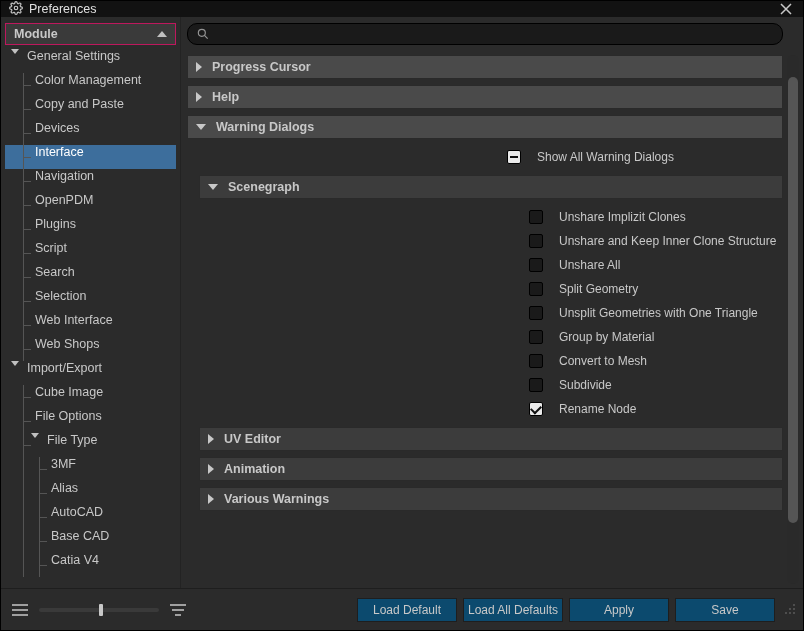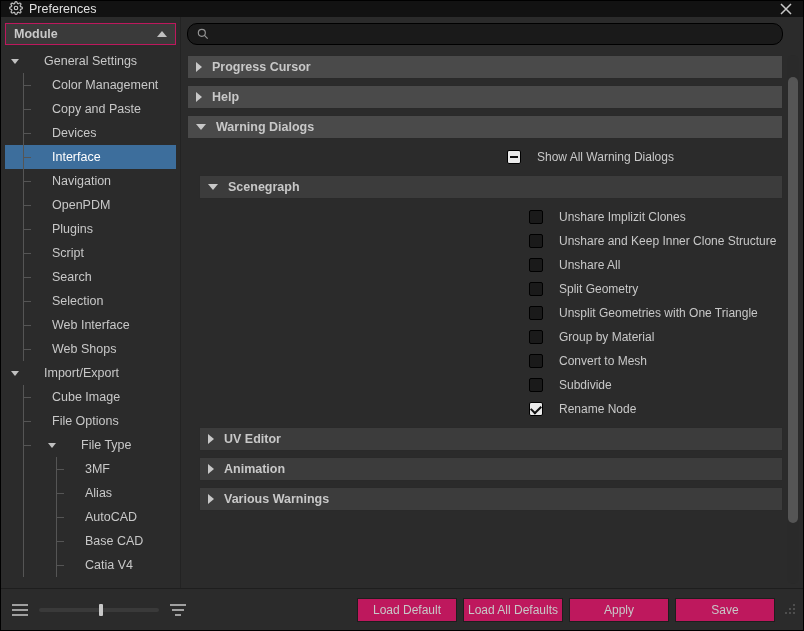--- a/index.html
+++ b/index.html
@@ -53,22 +53,22 @@
     background: #3a3a3a; border:1px solid #be185d;
     padding:3px 8px; display:flex; align-items:center;
     font-weight:600; font-size:12.5px;
   }
   .sidebar-header .sp { flex:1; }
   .tri-up { display:inline-block; width:0; height:0; border-left:5px solid transparent; border-right:5px solid transparent; border-bottom:6px solid #c0c0c0;}
   .tree {
     flex:1; overflow:hidden; margin-top:4px;
   }
   .tree-row {
-    display:flex; align-items:center; height:24px;
-    padding-left:4px; cursor:pointer; white-space:nowrap;gap:17px;
+    display:flex; align-items:flex-start; height:24px;
+    padding-left:4px; cursor:pointer; white-space:nowrap;
   }
   .tree-row .tw {
     width:0; height:0; margin-right:4px;
     border-top:4px solid transparent; border-bottom:4px solid transparent;
     display:inline-block;
   }
   .tree-row.expanded .tw { border-left:none; border-top:5px solid #c0c0c0; border-bottom:none; border-left:4px solid transparent; border-right:4px solid transparent; width:0; height:0;}
   .tree-row.level-0 { padding-left:6px; }
   .tree-row.level-1 { padding-left:10px; }
   .tree-row.level-1 .tree-line,
@@ -164,21 +164,21 @@
   }
   .slider {
     width:120px; height:4px; background:#3a3a3a; border-radius:2px; margin:0 8px; position:relative;
   }
   .slider-thumb {
     position:absolute; top:-4px; width:4px; height:12px; background:#c8c8c8; border-radius:1px;
   }
   .footer .sp { flex:1; }
   .btn {
     min-width:100px; height:24px; margin-left:6px;
-    background:#be185d; border:1px solid #1e1e1e;
+    background:#0c4a6e; border:1px solid #1e1e1e;
     color:var(--text); display:flex; align-items:center; justify-content:center;
     font-size:12px; cursor:pointer;
   }
   .resize-grip { margin-left:8px; opacity:.5; }
 
   .cut { overflow:hidden; }
 </style>
 </head>
 <body>
 

